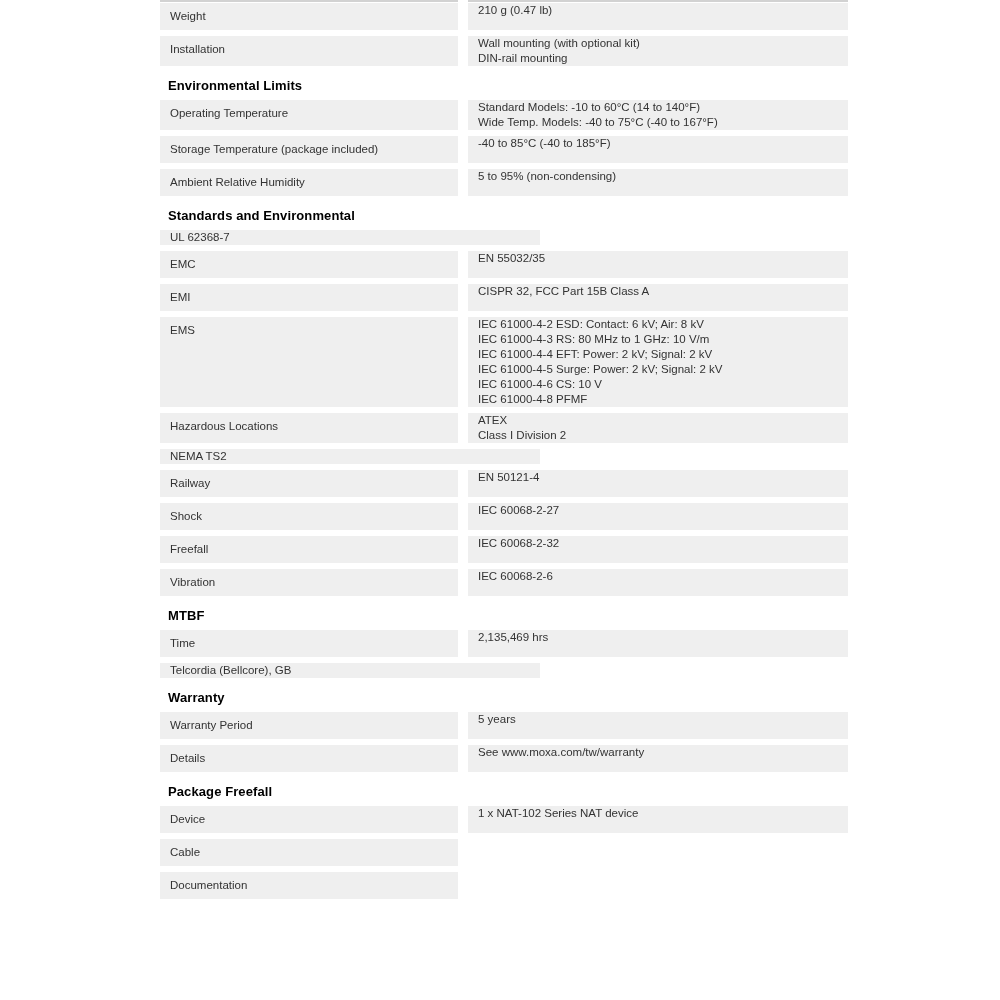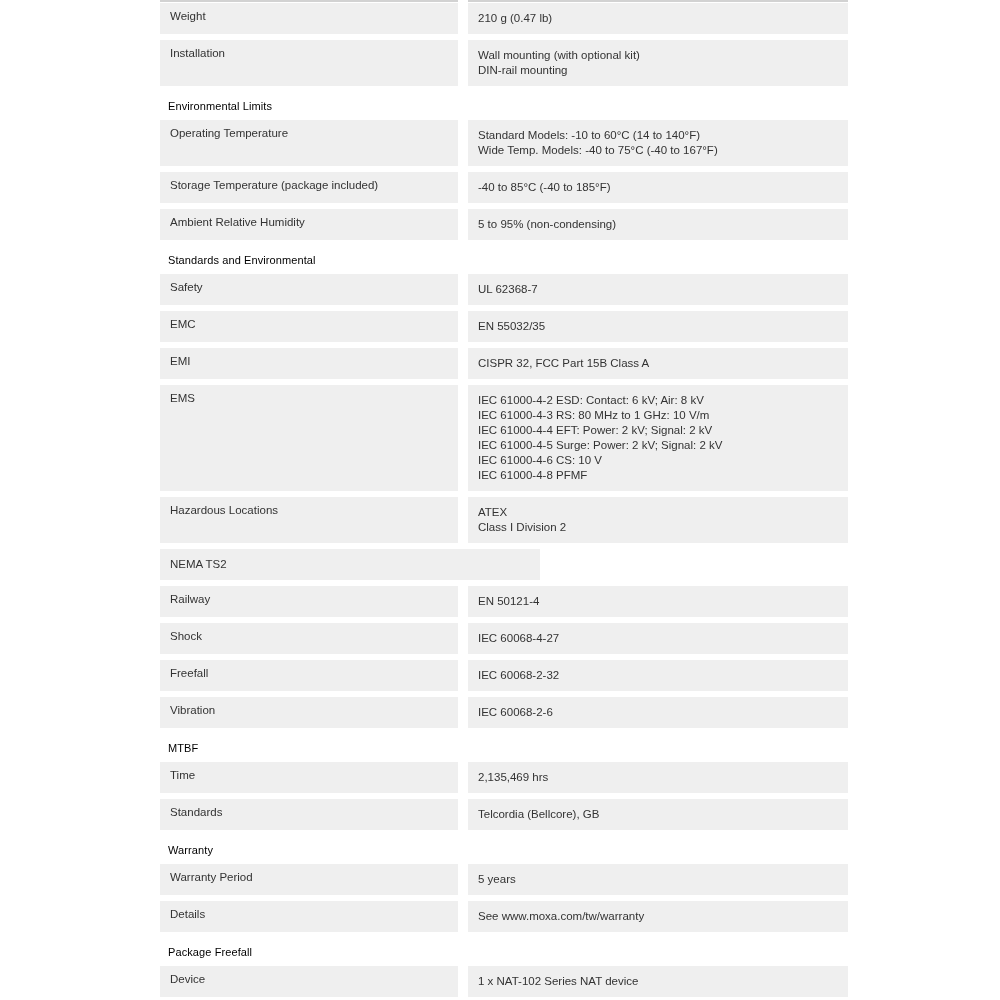--- a/index.html
+++ b/index.html
@@ -26,22 +26,22 @@
   .cut-row .cut-left {
     width: 298px;
     background: #d2d2d2;
     margin-right: 10px;
   }
   .cut-row .cut-right {
     width: 380px;
     background: #d2d2d2;
   }
   .section-heading {
-    font-size: 11px;
-    font-weight: normal;
+    font-size: 13px;
+    font-weight: bold;
     color: #000000;
     line-height: 16px;
     margin: 12px 0 6px 0;
     padding-left: 8px;
     letter-spacing: 0.1px;
   }
   .spec-row {
     display: flex;
     margin-bottom: 6px;
     font-size: 11.5px;
@@ -50,21 +50,21 @@
   .spec-label {
     width: 278px;
     background: #efefef;
     padding: 6px 10px;
     margin-right: 10px;
     line-height: 15px;
   }
   .spec-value {
     width: 360px;
     background: #efefef;
-    padding: 8px 10px;
+    padding: 0 10px;
     line-height: 15px;
   }
   .value-line {
     white-space: nowrap;
   }
 </style>
 </head>
 <body>
 
 <div class="doc">
@@ -101,21 +101,20 @@
         </div>
       </div>
       <div class="spec-row">
         <div class="spec-label">Ambient Relative Humidity</div>
         <div class="spec-value">
           <div class="value-line">5 to 95% (non-condensing)</div>
         </div>
       </div>
       <div class="section-heading">Standards and Environmental</div>
       <div class="spec-row">
-        <div class="spec-label">Safety</div>
         <div class="spec-value">
           <div class="value-line">UL 62368-7</div>
         </div>
       </div>
       <div class="spec-row">
         <div class="spec-label">EMC</div>
         <div class="spec-value">
           <div class="value-line">EN 55032/35</div>
         </div>
       </div>
@@ -150,21 +149,21 @@
       </div>
       <div class="spec-row">
         <div class="spec-label">Railway</div>
         <div class="spec-value">
           <div class="value-line">EN 50121-4</div>
         </div>
       </div>
       <div class="spec-row">
         <div class="spec-label">Shock</div>
         <div class="spec-value">
-          <div class="value-line">IEC 60068-4-27</div>
+          <div class="value-line">IEC 60068-2-27</div>
         </div>
       </div>
       <div class="spec-row">
         <div class="spec-label">Freefall</div>
         <div class="spec-value">
           <div class="value-line">IEC 60068-2-32</div>
         </div>
       </div>
       <div class="spec-row">
         <div class="spec-label">Vibration</div>
@@ -173,21 +172,20 @@
         </div>
       </div>
       <div class="section-heading">MTBF</div>
       <div class="spec-row">
         <div class="spec-label">Time</div>
         <div class="spec-value">
           <div class="value-line">2,135,469 hrs</div>
         </div>
       </div>
       <div class="spec-row">
-        <div class="spec-label">Standards</div>
         <div class="spec-value">
           <div class="value-line">Telcordia (Bellcore), GB</div>
         </div>
       </div>
       <div class="section-heading">Warranty</div>
       <div class="spec-row">
         <div class="spec-label">Warranty Period</div>
         <div class="spec-value">
           <div class="value-line">5 years</div>
         </div>

